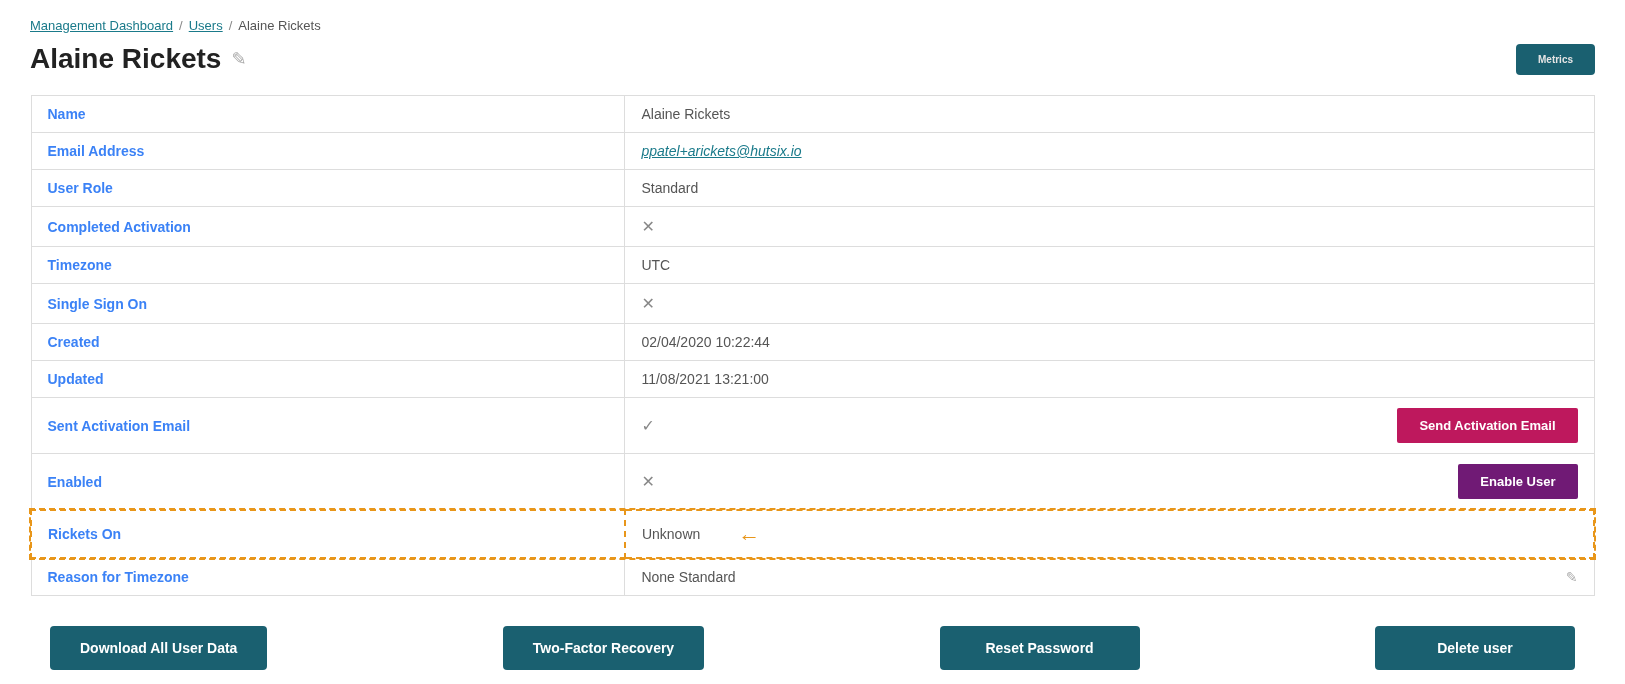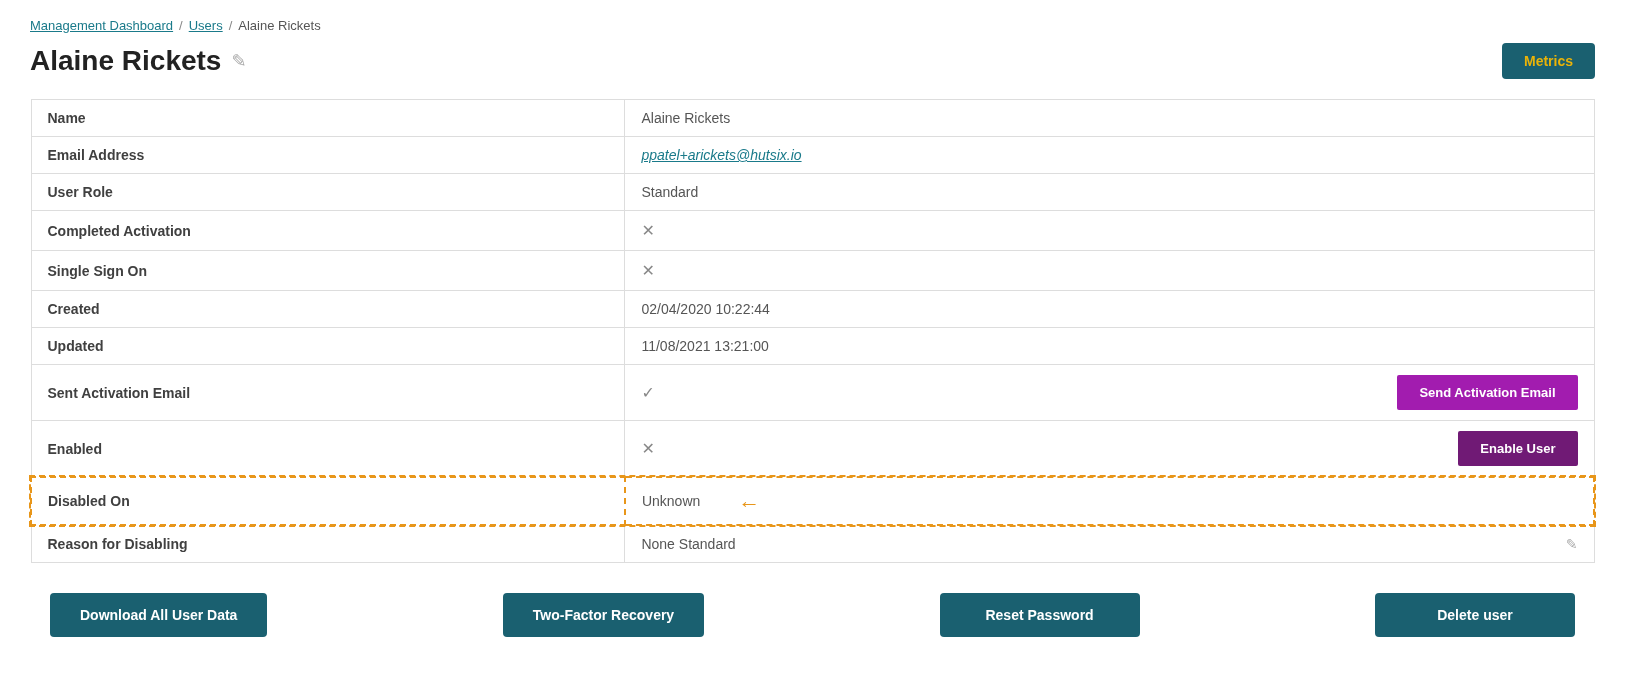--- a/index.html
+++ b/index.html
@@ -45,45 +45,45 @@
       font-weight: 700;
       color: #222;
     }
     .edit-icon {
       color: #aaa;
       font-size: 18px;
       cursor: pointer;
     }
     .metrics-btn {
       background: #1a6070;
-      color: #eab308;
+      color: #e5e5e5;
       border: none;
       padding: 10px 22px;
-      font-size: 14px;
+      font-size: 10px;
       font-weight: 600;
       border-radius: 4px;
       cursor: pointer;
     }
     .info-table {
       width: 100%;
       border-collapse: collapse;
       border: 1px solid #ddd;
       margin-bottom: 30px;
     }
     .info-table tr {
       border-bottom: 1px solid #ddd;
     }
     .info-table td {
       padding: 10px 16px;
       vertical-align: middle;
     }
     .info-table td:first-child {
       font-weight: 600;
       width: 38%;
-      color: #404040;
+      color: #3b82f6;
       background: #fff;
       border-right: 1px solid #ddd;
     }
     .info-table td:last-child {
       color: #555;
       position: relative;
     }
     .info-table td.value-cell {
       width: 62%;
     }
@@ -95,21 +95,21 @@
     .table-btn {
       border: none;
       padding: 10px 22px;
       font-size: 13px;
       font-weight: 600;
       cursor: pointer;
       border-radius: 2px;
       white-space: nowrap;
     }
     .btn-dark {
-      background: #a21caf;
+      background: #be185d;
       color: #fff;
     }
     .btn-teal {
       background: #701a75;
       color: #fff;
     }
     .x-mark {
       color: #888;
       font-size: 16px;
     }
@@ -192,20 +192,24 @@
         </tr>
         <tr>
           <td>User Role</td>
           <td class="value-cell"><span>Standard</span></td>
         </tr>
         <tr>
           <td>Completed Activation</td>
           <td class="value-cell"><span class="x-mark">✕</span></td>
         </tr>
         <tr>
+          <td>Timezone</td>
+          <td class="value-cell"><span>UTC</span></td>
+        </tr>
+        <tr>
           <td>Single Sign On</td>
           <td class="value-cell"><span class="x-mark">✕</span></td>
         </tr>
         <tr>
           <td>Created</td>
           <td class="value-cell"><span>02/04/2020 10:22:44</span></td>
         </tr>
         <tr>
           <td>Updated</td>
           <td class="value-cell"><span>11/08/2021 13:21:00</span></td>
@@ -222,30 +226,30 @@
         <tr>
           <td>Enabled</td>
           <td class="value-cell">
             <div class="value-with-btn">
               <span class="x-mark">✕</span>
               <button class="table-btn btn-teal">Enable User</button>
             </div>
           </td>
         </tr>
         <tr style="outline: rgb(232, 150, 26) dashed 2px;">
-          <td style="border: 2px dashed rgb(232, 150, 26);">Disabled On</td>
+          <td style="border: 2px dashed rgb(232, 150, 26);">Rickets On</td>
           <td class="value-cell" style="border: 2px dashed rgb(232, 150, 26);">
             <div class="arrow-annotation">
               <span>Unknown</span>
               <span class="orange-arrow" style="color: rgb(232, 150, 26); font-size: 22px; margin-left: 30px;">←</span>
             </div>
           </td>
         </tr>
         <tr>
-          <td>Reason for Disabling</td>
+          <td>Reason for Timezone</td>
           <td class="value-cell"><span>None Standard</span><span class="edit-cell-icon">✎</span></td>
         </tr>
       </tbody>
   </table>
 
   <div class="bottom-actions">
     <button class="action-btn">Download All User Data</button>
     <button class="action-btn">Two-Factor Recovery</button>
     <button class="action-btn">Reset Password</button>
     <button class="action-btn">Delete user</button>

